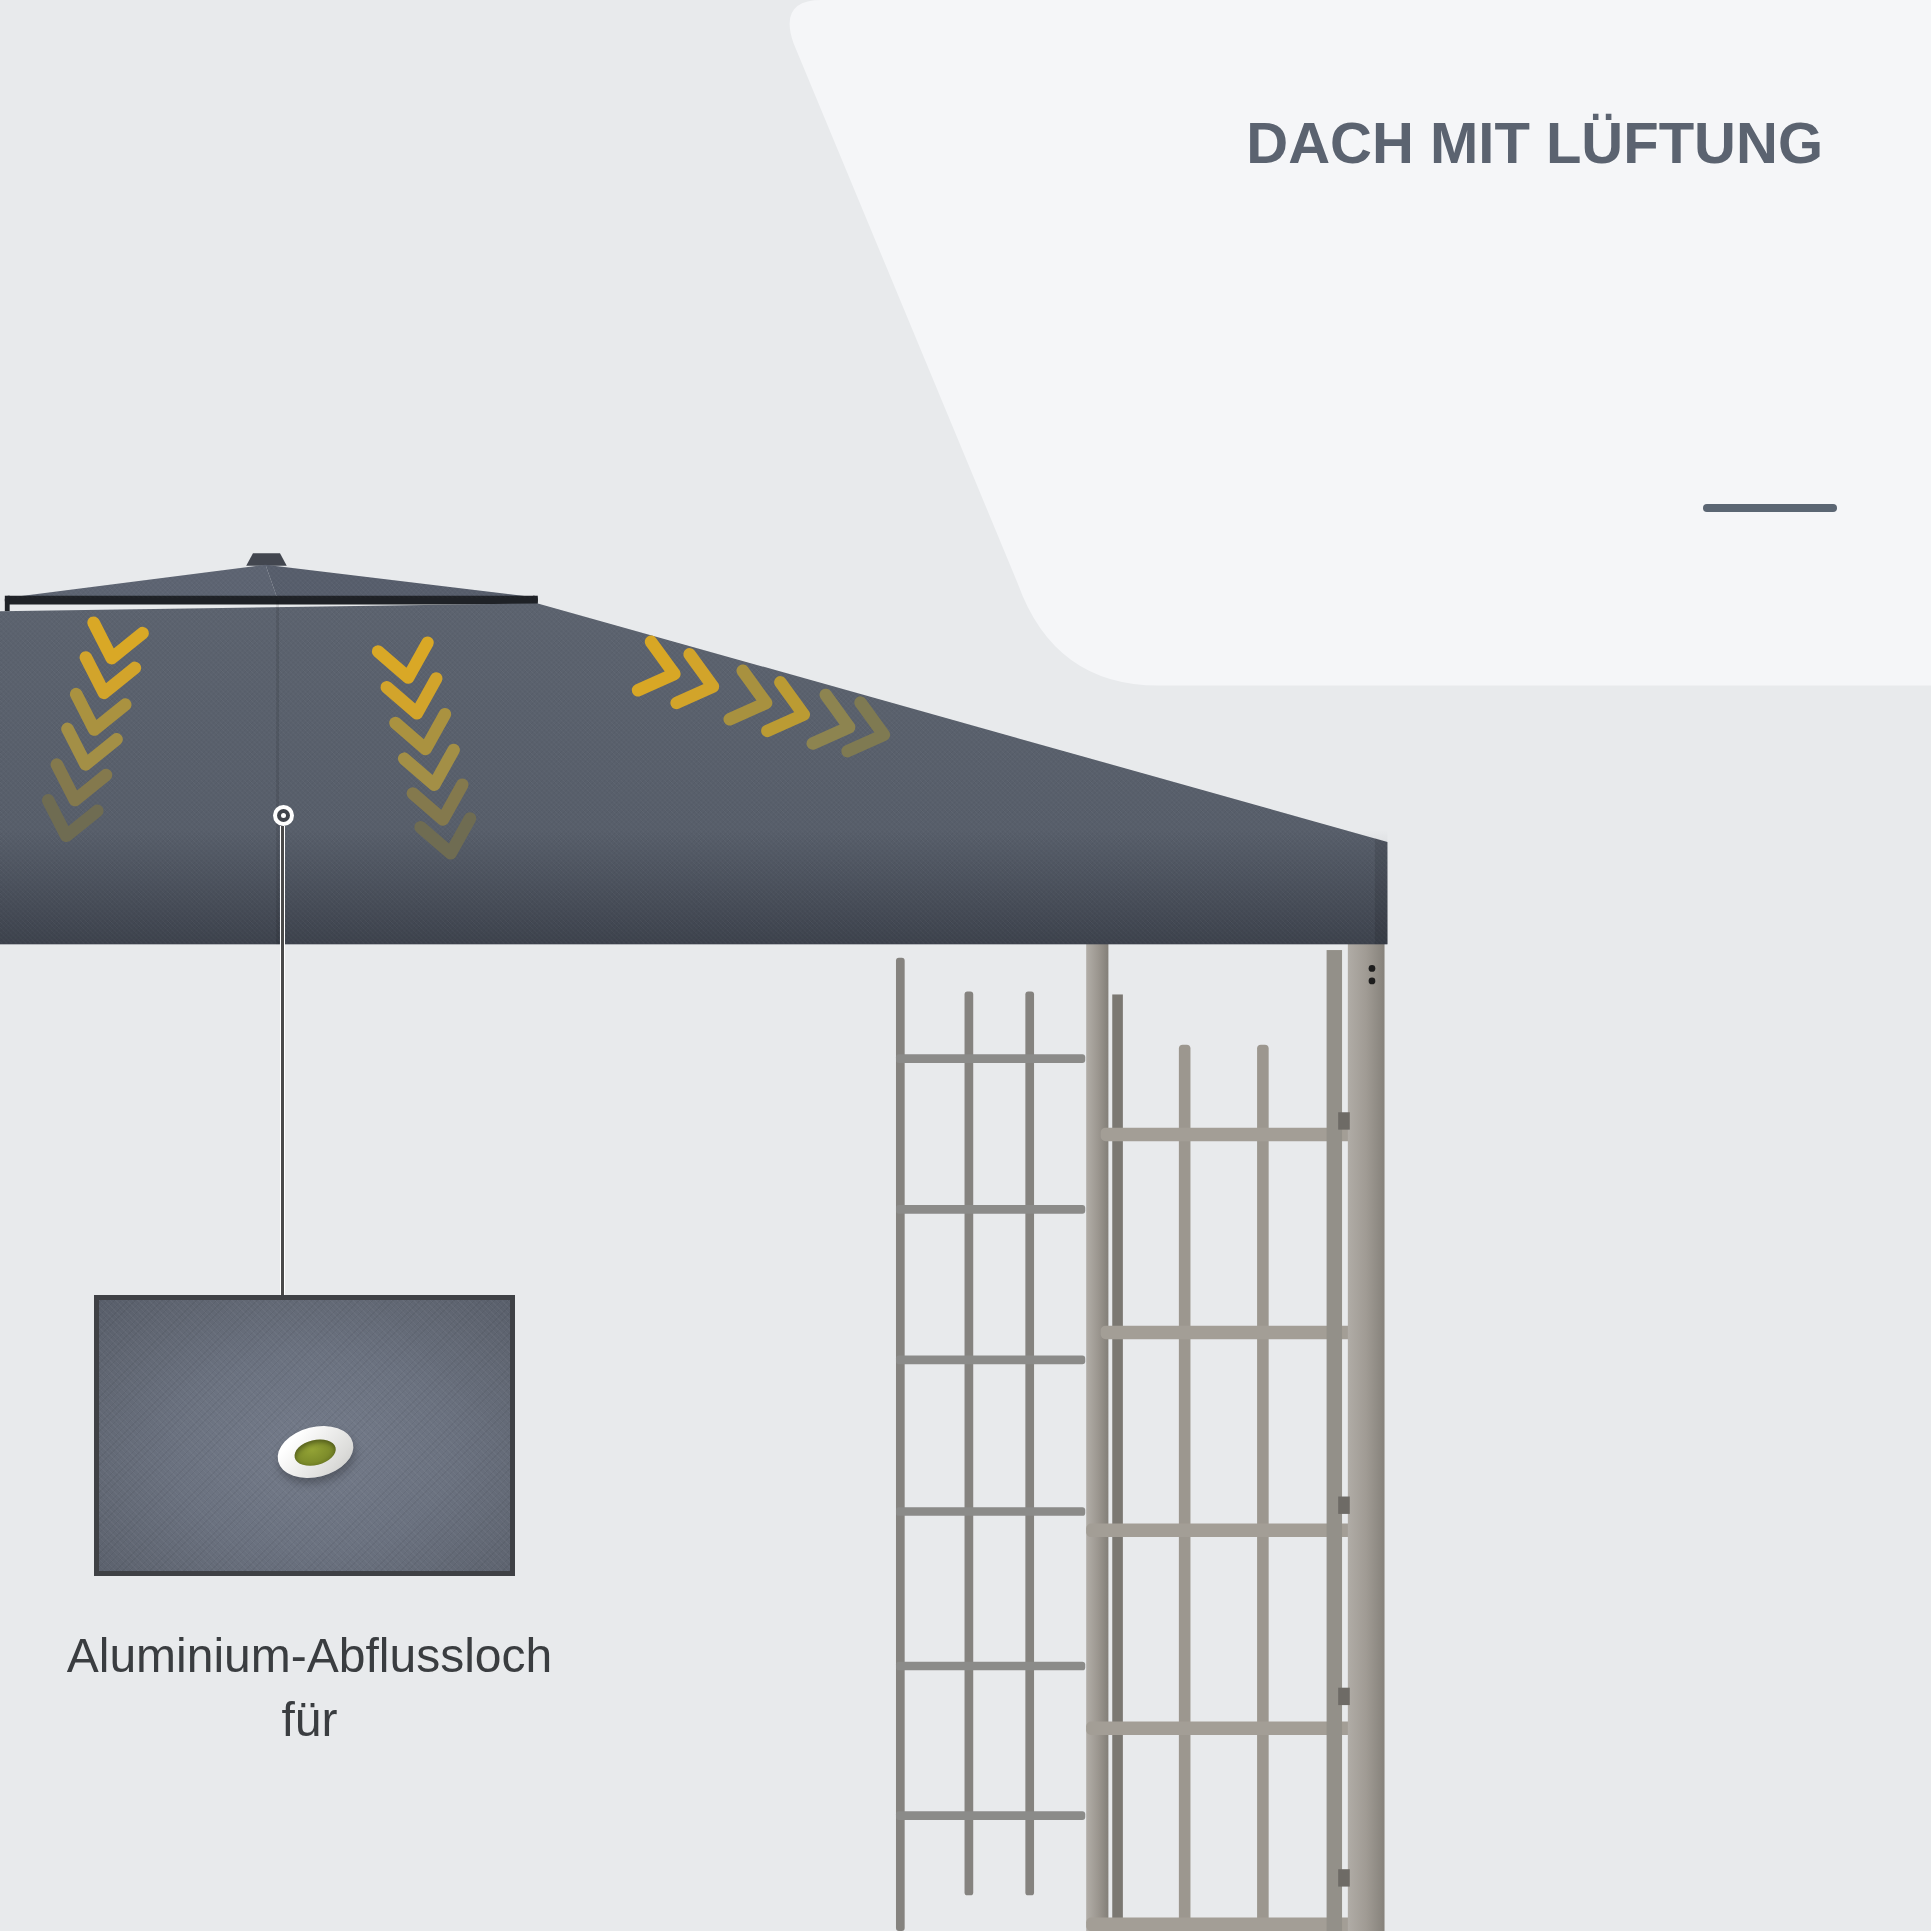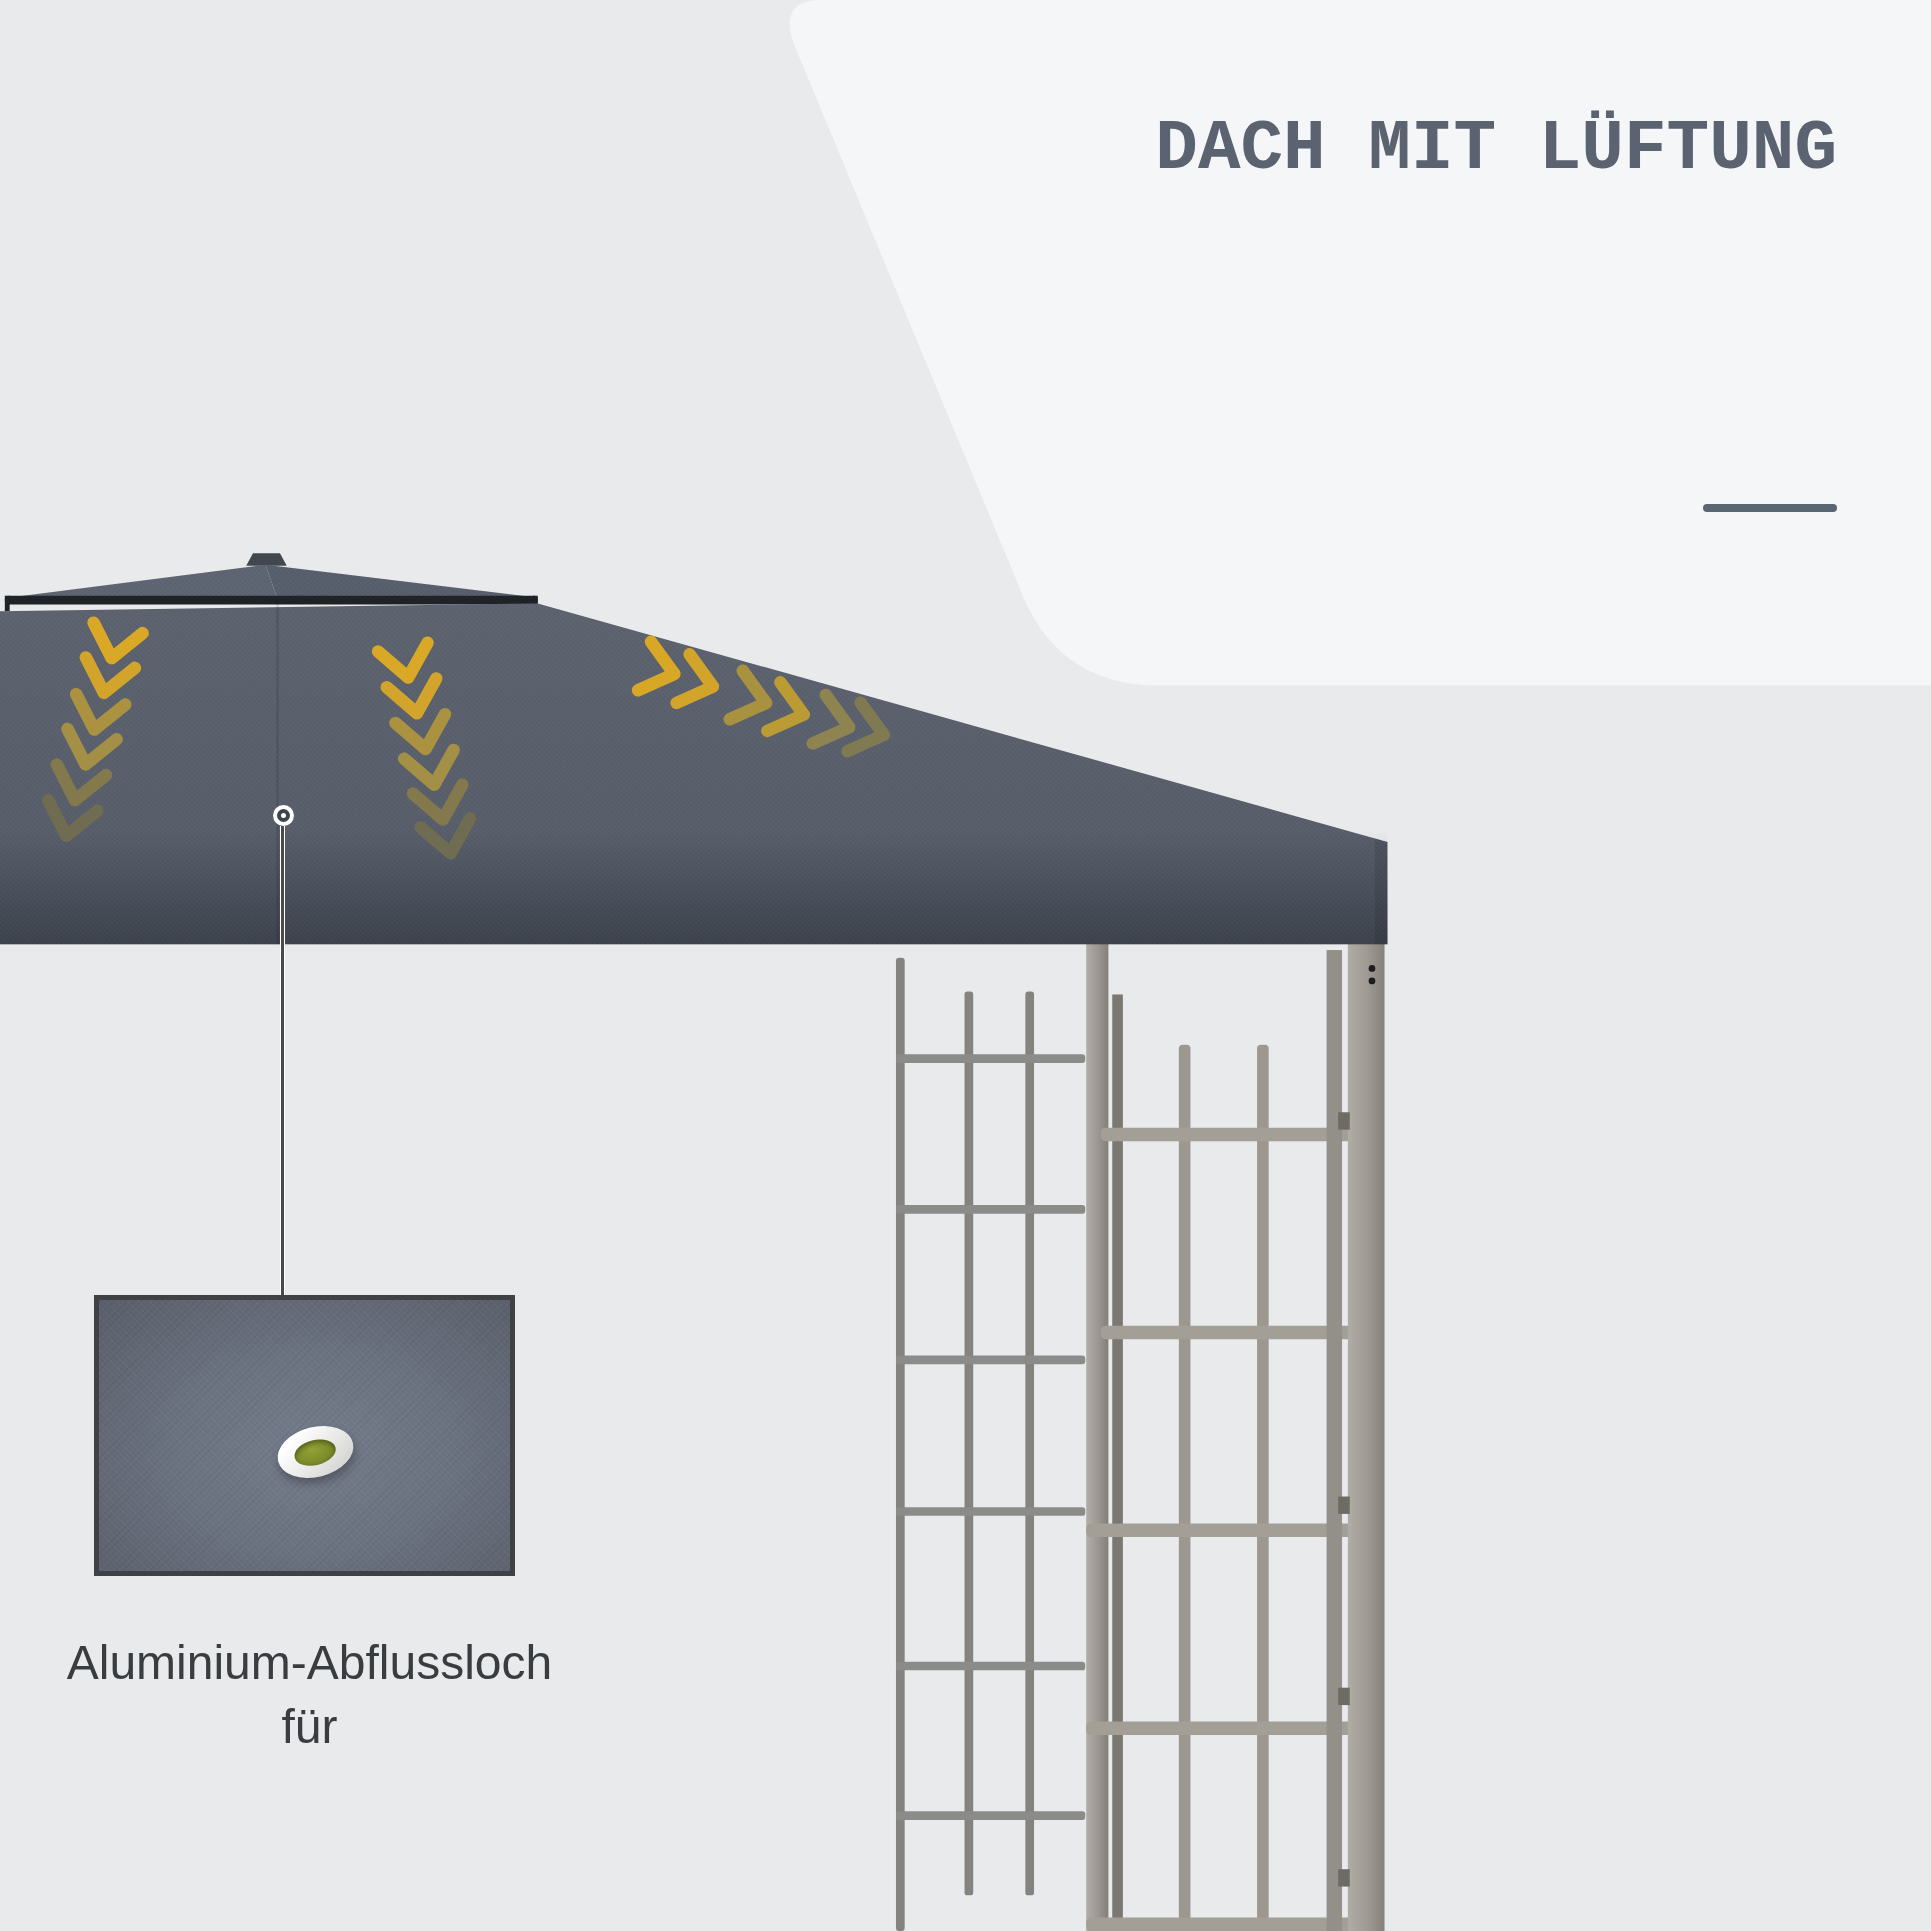--- a/index.html
+++ b/index.html
@@ -3,38 +3,37 @@
 <meta charset="utf-8">
 <style>
   html,body{margin:0;padding:0;}
   body{
     width:1931px;height:1931px;position:relative;overflow:hidden;
     background:var(--background,#e8eaec);
     font-family:"Liberation Sans", sans-serif;
   }
   
   .headline{
-    position:absolute;top:114px;right:94px;
-    font-size:71px;font-weight:bold;line-height:1;letter-spacing:0;
-    color:var(--headline,#5b6370);white-space:nowrap;font-family:Liberation Mono, monospace;
+    position:absolute;top:114px;right:108px;
+    font-size:58px;font-weight:bold;line-height:1;letter-spacing:0;
+    color:var(--headline,#5b6370);white-space:nowrap;
   }
   .body-text{
     position:absolute;top:246px;right:94px;width:966px;
     font-size:54px;line-height:77px;letter-spacing:-1.4px;
     text-align:right;color:var(--body_text,#3f4347);
   }
   .underline-dash{
     position:absolute;left:1703px;top:504px;width:134px;height:7.7px;
     border-radius:3.9px;background:var(--underline_dash,#5b6673);
   }
   .caption{
     position:absolute;left:39px;top:1624px;width:541px;
     font-size:48px;line-height:64px;text-align:center;
     color:var(--caption_text,#3a3d40);
-    margin-top:7px;
   }
   
   .callout-stem{
     position:absolute;left:280px;top:826px;width:2.9px;height:469px;
     background:#4a4a4a;border-left:1.9px solid #ffffff;border-right:1.9px solid #ffffff;
   }
   .callout-circle{
     position:absolute;left:273px;top:805px;width:21px;height:21px;
     border-radius:50%;background:#ffffff;
   }

